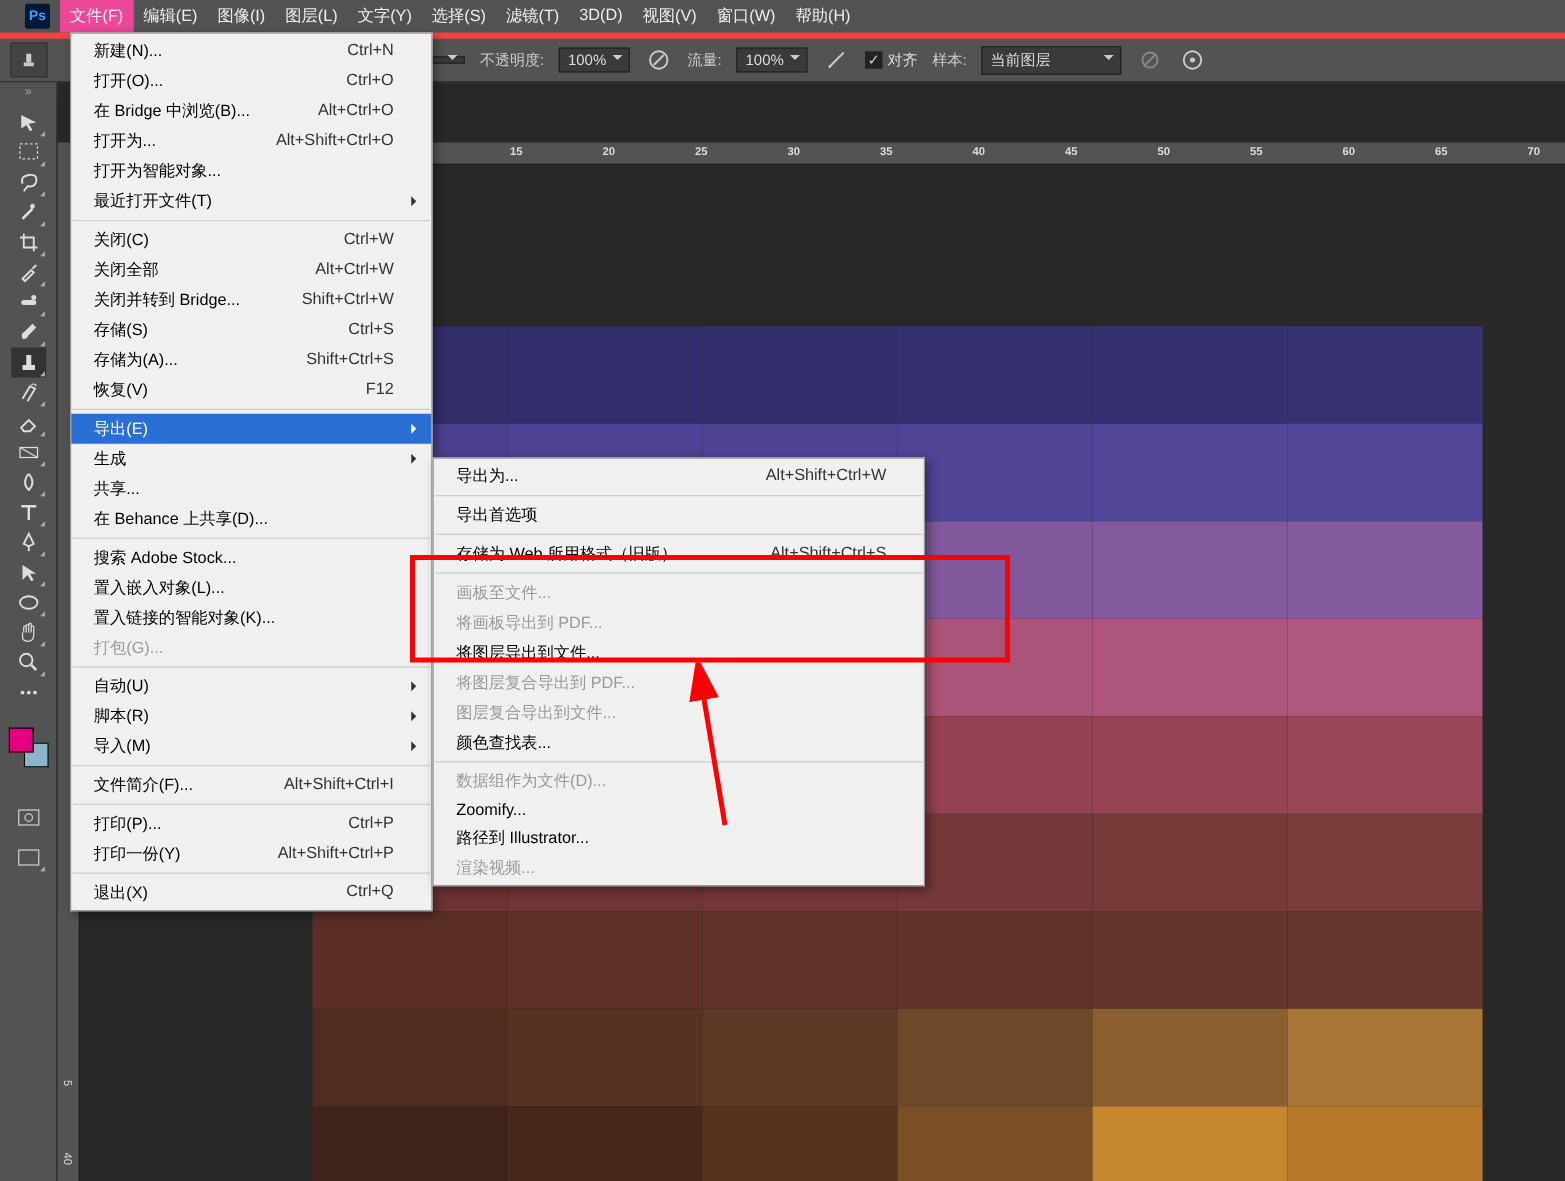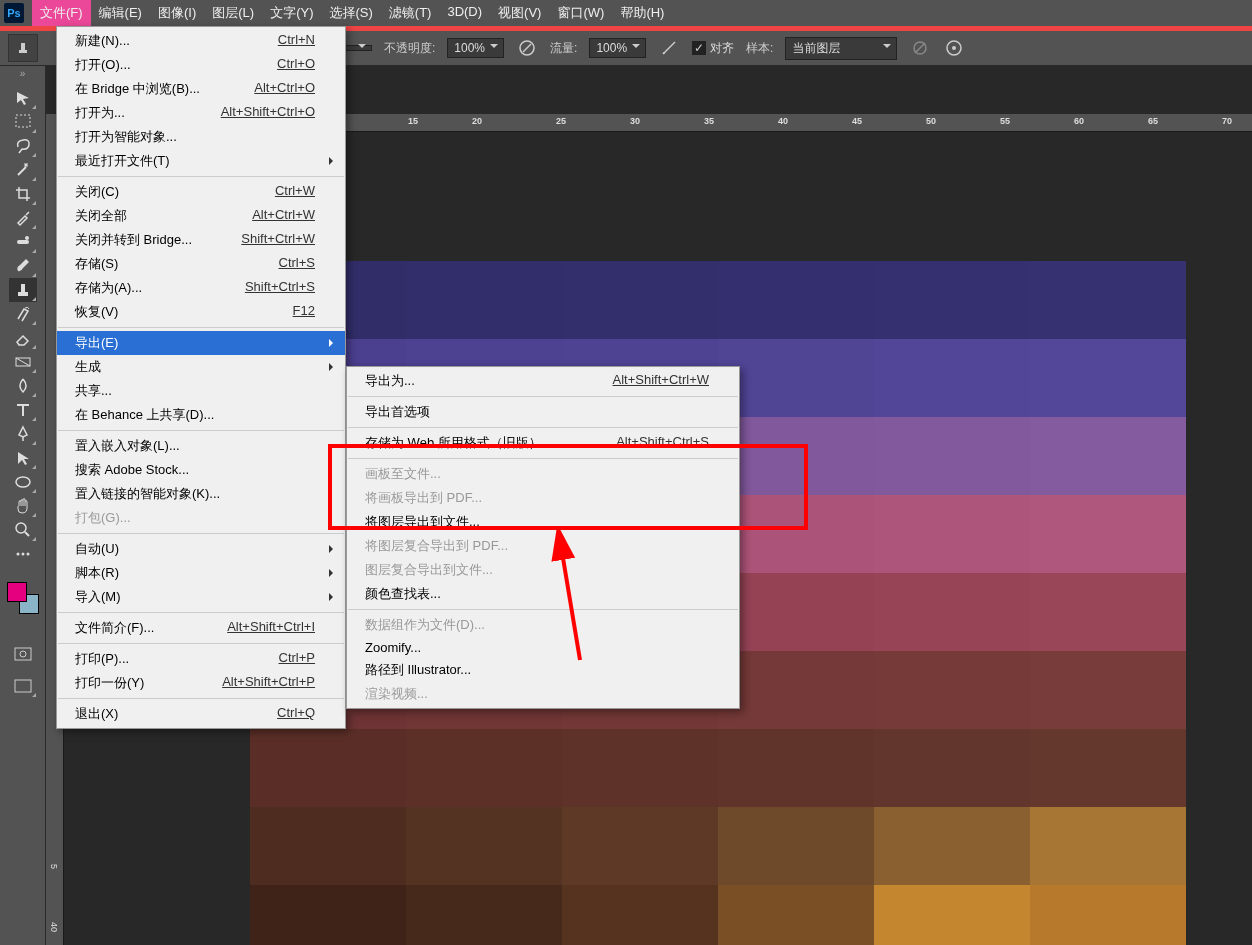--- a/index.html
+++ b/index.html
@@ -1,19 +1,19 @@
 <!DOCTYPE html>
 <html><head>
 <meta charset="utf-8">
 <style>
   * { margin: 0; padding: 0; box-sizing: border-box; font-family: "Microsoft YaHei", Arial, sans-serif; }
   body { background: #323232; width: 1252px; height: 945px; overflow: hidden; position: relative; }
 
   
-  .menubar { height: 26px; background: #535353; display: flex; align-items: center; padding-left: 4px; font-size: 13px; color: #eee; }
+  .menubar { height: 26px; background: #535353; display: flex; align-items: center; padding-left: 20px; font-size: 13px; color: #eee; }
   .ps-logo { width: 20px; height: 20px; background: #001833; color: #31a8ff; font-weight: bold; font-size: 11px; display: flex; align-items: center; justify-content: center; border-radius: 2px; margin-right: 8px; }
   .menubar .menu { padding: 4px 8px; cursor: default; }
   .menubar .menu.active { background: #ec4899; }
 
   
   .optionsbar { height: 40px; background: #535353; border-top: 5px solid #ef4444; border-bottom: 1px solid #2a2a2a; display: flex; align-items: center; padding-left: 8px; gap: 12px; font-size: 12px; color: #ddd; }
   .optionsbar .tool-preset { width: 30px; height: 28px; background: #434343; border: 1px solid #333; display: flex; align-items: center; justify-content: center; }
   .optionsbar .label { color: #ccc; }
   .optionsbar .drop { background: #3a3a3a; border: 1px solid #222; padding: 2px 18px 2px 6px; position: relative; font-size: 12px; }
   .optionsbar .drop::after { content: ""; position: absolute; right: 5px; top: 50%; transform: translateY(-50%); border: 4px solid transparent; border-top-color: #ccc; }
@@ -38,21 +38,21 @@
   .ruler-v { position: absolute; left: 0; top: 48px; width: 18px; bottom: 0; background: #535353; border-right: 1px solid #1a1a1a; color:#ccc; font-size:9px;}
   .ruler-v .tick { position:absolute; left:3px; font-size:9px; color:#ddd; writing-mode: vertical-rl;}
   .pixel-grid { position: absolute; left: 204px; top: 195px; display: grid; grid-template-columns: repeat(12, 78px); grid-auto-rows: 78px; }
   .pixel-grid div { width: 78px; height: 78px; }
 
   
   .dropdown { position: absolute; background: #f0f0f0; border: 1px solid #999; box-shadow: 3px 3px 8px rgba(0,0,0,0.4); font-size: 13px; color: #000; padding: 2px 0; }
   .dropdown .item { display: flex; justify-content: space-between; padding: 3px 30px 3px 18px; cursor: default; position: relative; }
   .dropdown .item:hover, .dropdown .item.hover { background: #2a6fd4; color: #fff; }
   .dropdown .item.disabled { color: #999; }
-  .dropdown .item .short { color: #333; margin-left: 30px; text-decoration: underline; }
+  .dropdown .item .short { color: #333; margin-left: 30px; }
   .dropdown .divider { height: 1px; background: #ccc; margin: 3px 1px; }
   .dropdown .item.has-sub::after { content: ""; position: absolute; right: 8px; top: 50%; transform: translateY(-50%); border: 4px solid transparent; border-left-color: #333; }
   .dropdown .item.hover.has-sub::after { border-left-color: #fff; }
 
   #dropdown1 { left: 56px; top: 26px; width: 290px; }
   #dropdown2 { left: 346px; top: 366px; width: 394px; }
 
   
   .redbox { position: absolute; left: 328px; top: 444px; width: 480px; height: 86px; border: 4px solid #ff0000; pointer-events: none; z-index: 50; }
   .redarrow { position: absolute; left: 540px; top: 530px; z-index: 50; pointer-events:none;}
@@ -249,21 +249,21 @@
     <svg width="18" height="14">
         <rect x="1" y="1" width="16" height="12" stroke="#ccc" fill="none"></rect>
       </svg>
   </div>
 </div>
 
 <div class="canvas-wrap">
   <div class="ruler-h" id="rulerH">
       <span class="tick" style="left: 270px;">10</span>
       <span class="tick" style="left: 344px;">15</span>
-      <span class="tick" style="left: 408px; text-align: right;">20</span>
+      <span class="tick" style="left: 418px; text-align: right;">20</span>
       <span class="tick" style="left: 492px;">25</span>
       <span class="tick" style="left: 566px;">30</span>
       <span class="tick" style="left: 640px;">35</span>
       <span class="tick" style="left: 714px;">40</span>
       <span class="tick" style="left: 788px;">45</span>
       <span class="tick" style="left: 862px;">50</span>
       <span class="tick" style="left: 936px;">55</span>
       <span class="tick" style="left: 1010px;">60</span>
       <span class="tick" style="left: 1084px;">65</span>
       <span class="tick" style="left: 1158px;">70</span>
@@ -440,24 +440,24 @@
       <span>生成</span>
     </div>
     <div class="item">
       <span>共享...</span>
     </div>
     <div class="item">
       <span>在 Behance 上共享(D)...</span>
     </div>
     <div class="divider"></div>
     <div class="item">
+      <span>搜索 Adobe Stock...</span>
+    </div>
+    <div class="item">
       <span>置入嵌入对象(L)...</span>
-    </div>
-    <div class="item">
-      <span>搜索 Adobe Stock...</span>
     </div>
     <div class="item">
       <span>置入链接的智能对象(K)...</span>
     </div>
     <div class="item disabled">
       <span>打包(G)...</span>
     </div>
     <div class="divider"></div>
     <div class="item has-sub">
       <span>自动(U)</span>

